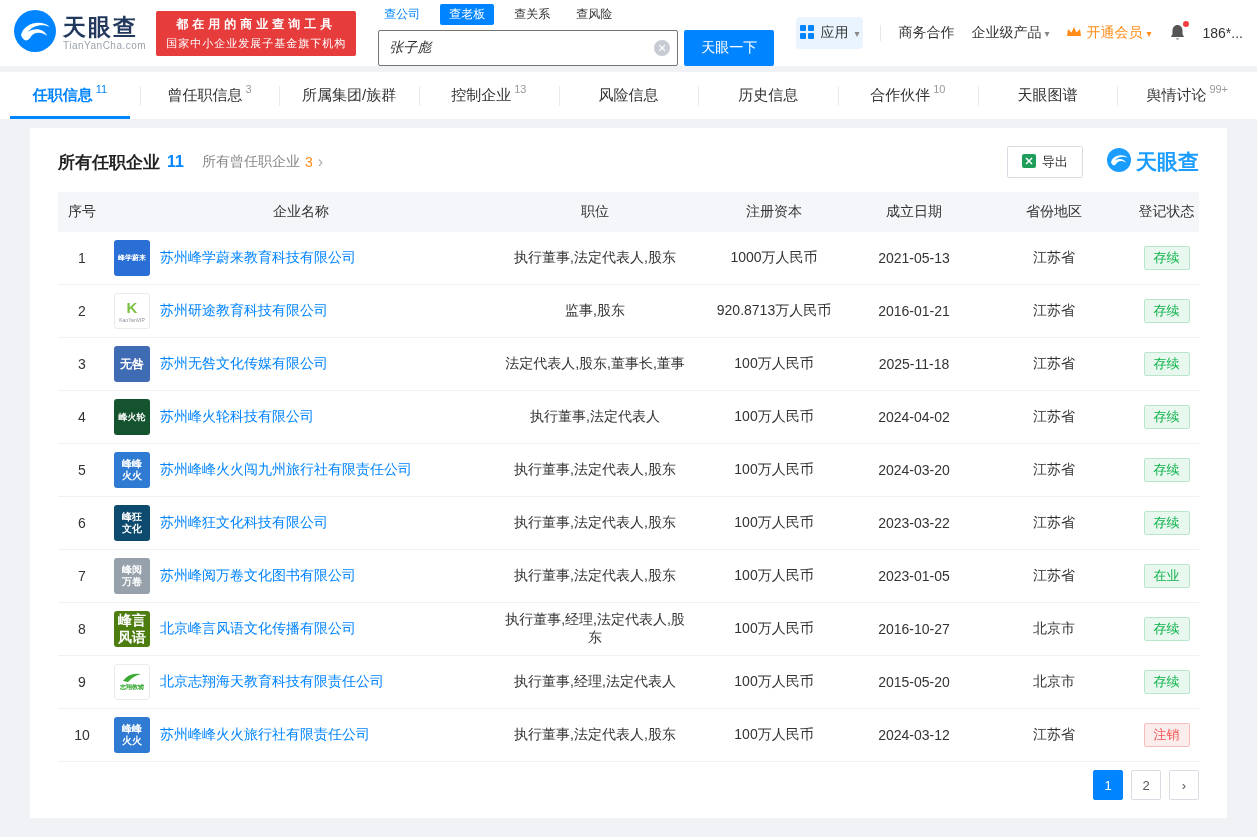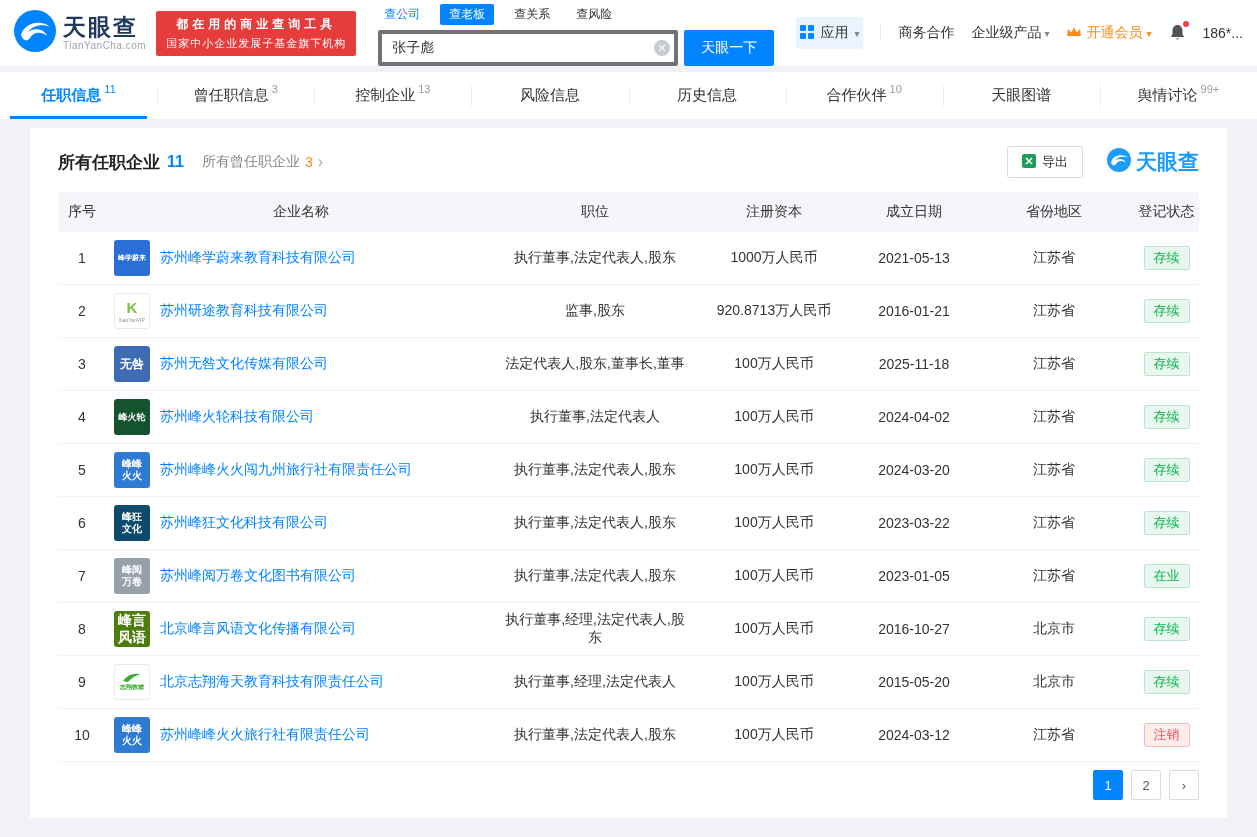--- a/index.html
+++ b/index.html
@@ -16,21 +16,21 @@
   .slogan { background:#e63c3c; color:#fff; margin-left:10px; padding:5px 10px; border-radius:2px; text-align:center; }
   .slogan-l1 { font-size:12px; font-weight:bold; letter-spacing:4px; white-space:nowrap; }
   .slogan-l2 { font-size:11px; letter-spacing:1px; margin-top:3px; white-space:nowrap; }
   .search-area { margin-left:22px; display:flex; flex-direction:column; justify-content:flex-end; height:100%; padding-top:1px; }
   .search-tabs { display:flex; gap:14px; align-items:center; margin-bottom:5px; font-size:12px; color:#333; }
   .stab { cursor:pointer; padding:2px 6px; }
   .stab-link { color:#0084ff; }
   .stab-active { background:#0084ff; color:#fff; border-radius:2px; padding:2px 9px; }
   .search-row { display:flex; align-items:center; }
   .search-box { position:relative; width:300px; }
-  .search-input { width:100%; height:36px; border:4px solid #737373; border-radius:2px; padding:0 30px 0 10px; font-size:14px; color:#333; outline:none; font-family:inherit; }
+  .search-input { width:100%; height:36px; border:1px solid #737373; border-radius:2px; padding:0 30px 0 10px; font-size:14px; color:#333; outline:none; font-family:inherit;font-style:italic; }
   .clear-icon { position:absolute; right:8px; top:50%; transform:translateY(-50%); width:16px; height:16px; background:#c7ccd4; color:#fff; border-radius:50%; font-size:11px; line-height:16px; text-align:center; cursor:pointer; }
   .search-btn { height:36px; margin-left:6px; padding:0 17px; background:#0084ff; border:none; color:#fff; font-size:14px; border-radius:2px; cursor:pointer; font-family:inherit; }
   .header-right { margin-left:auto; display:flex; align-items:center; gap:17px; font-size:14px; color:#333; white-space:nowrap; }
   .apps-chip { display:flex; align-items:center; gap:6px; background:#e9f4ff; border-radius:4px; padding:7px 4px; cursor:pointer; }
   .caret { font-size:10px; color:#888; }
   .vdiv { width:1px; height:16px; background:#e4e7ec; }
   .hr-link { cursor:pointer; display:inline-flex; align-items:center; gap:3px; }
   .vip { color:#ff8c19; display:inline-flex; align-items:center; gap:4px; cursor:pointer; }
   .vip .caret { color:#ff8c19; }
   .bell { position:relative; cursor:pointer; display:inline-flex; }
@@ -168,20 +168,23 @@
   <nav class="tabs-bar" id="tabs-bar">
       <div class="nav-tab nav-tab-active">
         <span class="nav-tab-label">任职信息</span>
         <span class="nav-tab-count">11</span>
       </div>
       <div class="nav-tab">
         <span class="nav-tab-label">曾任职信息</span>
         <span class="nav-tab-count">3</span>
       </div>
       <div class="nav-tab">
+        <span class="nav-tab-label">所属集团/族群</span>
+      </div>
+      <div class="nav-tab">
         <span class="nav-tab-label">控制企业</span>
         <span class="nav-tab-count">13</span>
       </div>
       <div class="nav-tab">
         <span class="nav-tab-label">风险信息</span>
       </div>
       <div class="nav-tab">
         <span class="nav-tab-label">历史信息</span>
       </div>
       <div class="nav-tab">

